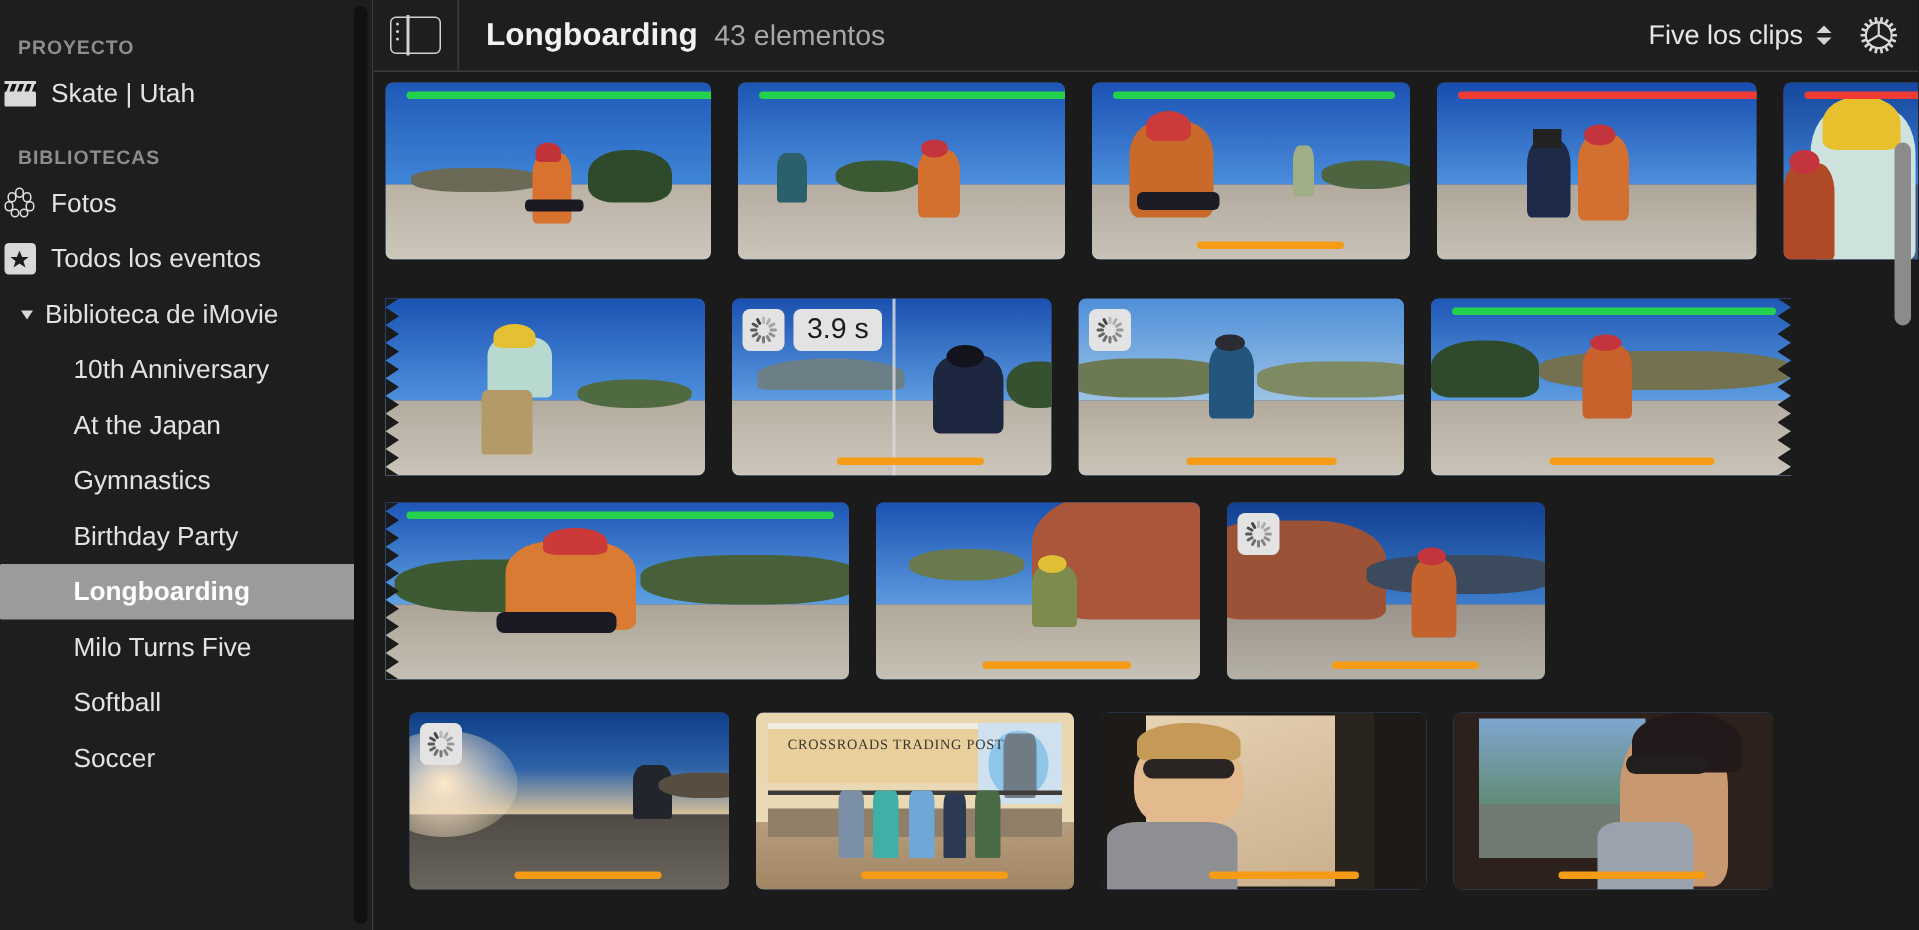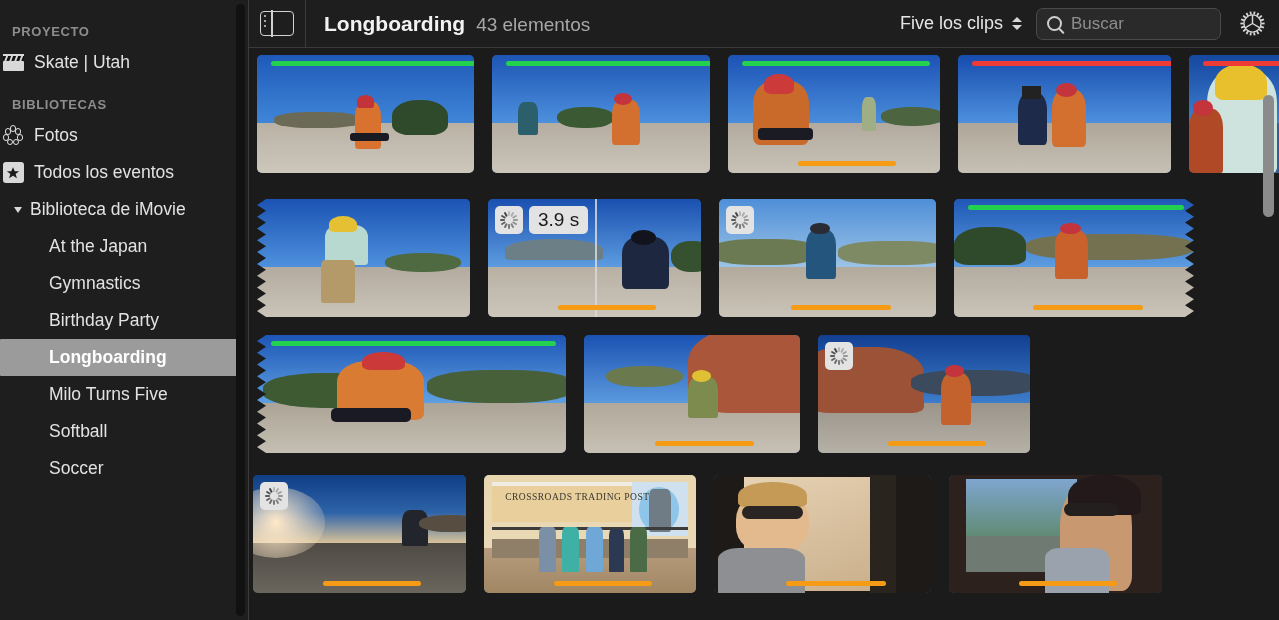--- a/index.html
+++ b/index.html
@@ -181,20 +181,23 @@
       <span>Todos los eventos</span>
     </div>
 
     <div class="sb-row lib-root">
       <span class="tri"></span>
       <span>Biblioteca de iMovie</span>
     </div>
 
     <div id="events">
         <div class="sb-row indent">
+          <span>10th Anniversary</span>
+        </div>
+        <div class="sb-row indent">
           <span>At the Japan</span>
         </div>
         <div class="sb-row indent">
           <span>Gymnastics</span>
         </div>
         <div class="sb-row indent">
           <span>Birthday Party</span>
         </div>
         <div class="sb-row indent selected">
           <span>Longboarding</span>
@@ -232,24 +235,20 @@
         <span class="c">43 elementos</span>
       </div>
 
       <div class="tb-right">
         <div class="popup">
           <span>Five los clips</span>
           <span class="chev">
               <i class="up"></i>
               <i class="dn"></i>
             </span>
-        </div>
-        <div class="searchbox">
-          <span class="mag"></span>
-          <input type="text" placeholder="Buscar" style="">
         </div>
         <div class="gear">
           <svg width="27" height="27" viewBox="0 0 32 32">
             <g fill="none" stroke="#d8d8d8" stroke-width="1.7">
               <circle cx="16" cy="16" r="10.2"></circle>
               <path d="M16 16 L16 5.8 M16 16 L24.8 21.1 M16 16 L7.2 21.1"></path>
             </g>
             <g stroke="#d8d8d8" stroke-width="2.1" id="gearteeth">
                 <line x1="26.6" y1="16" x2="30.4" y2="16"></line>
                 <line x1="25.96074178033063" y1="19.62541351925209" x2="29.531573739317082" y2="20.92509006388963"></line>
@@ -457,21 +456,21 @@
               <i style="transform: translate(-1px, -9px) rotate(150deg); opacity: 0.56;"></i>
               <i style="transform: translate(-1px, -9px) rotate(180deg); opacity: 0.63;"></i>
               <i style="transform: translate(-1px, -9px) rotate(210deg); opacity: 0.69;"></i>
               <i style="transform: translate(-1px, -9px) rotate(240deg); opacity: 0.75;"></i>
               <i style="transform: translate(-1px, -9px) rotate(270deg); opacity: 0.81;"></i>
               <i style="transform: translate(-1px, -9px) rotate(300deg); opacity: 0.88;"></i>
               <i style="transform: translate(-1px, -9px) rotate(330deg); opacity: 0.94;"></i>
             </div>
           </div>
         </div>
-        <div class="row" style="top: 426px; left: 4px;">
+        <div class="row" style="top: 426px; left: 24px;">
           <div class="clip" style="width: 213px; margin-right: 18px;">
             <div class="thumb">
               <div class="sky" style="background:linear-gradient(#0f3e86,#2e63a8 55%,#d8c29a)"></div>
               <div class="ground" style="background:linear-gradient(#4f4a44,#6a655d)"></div>
               <div class="blob" style="left:-12%;top:10%;width:46%;height:60%;background:radial-gradient(circle,#ffe9c9,rgba(255,233,201,0));"></div>
               <div style="position:absolute;left:70%;top:30%;width:12%;height:30%;background:#23252c;border-radius:30% 30% 8% 8%"></div>
               <div class="blob" style="left:78%;top:34%;width:30%;height:14%;background:#574d41;border-radius:45%"></div>
             </div>
             <div class="used" style="left: 70px; width: 98px;"></div>
             <div class="spinner">

